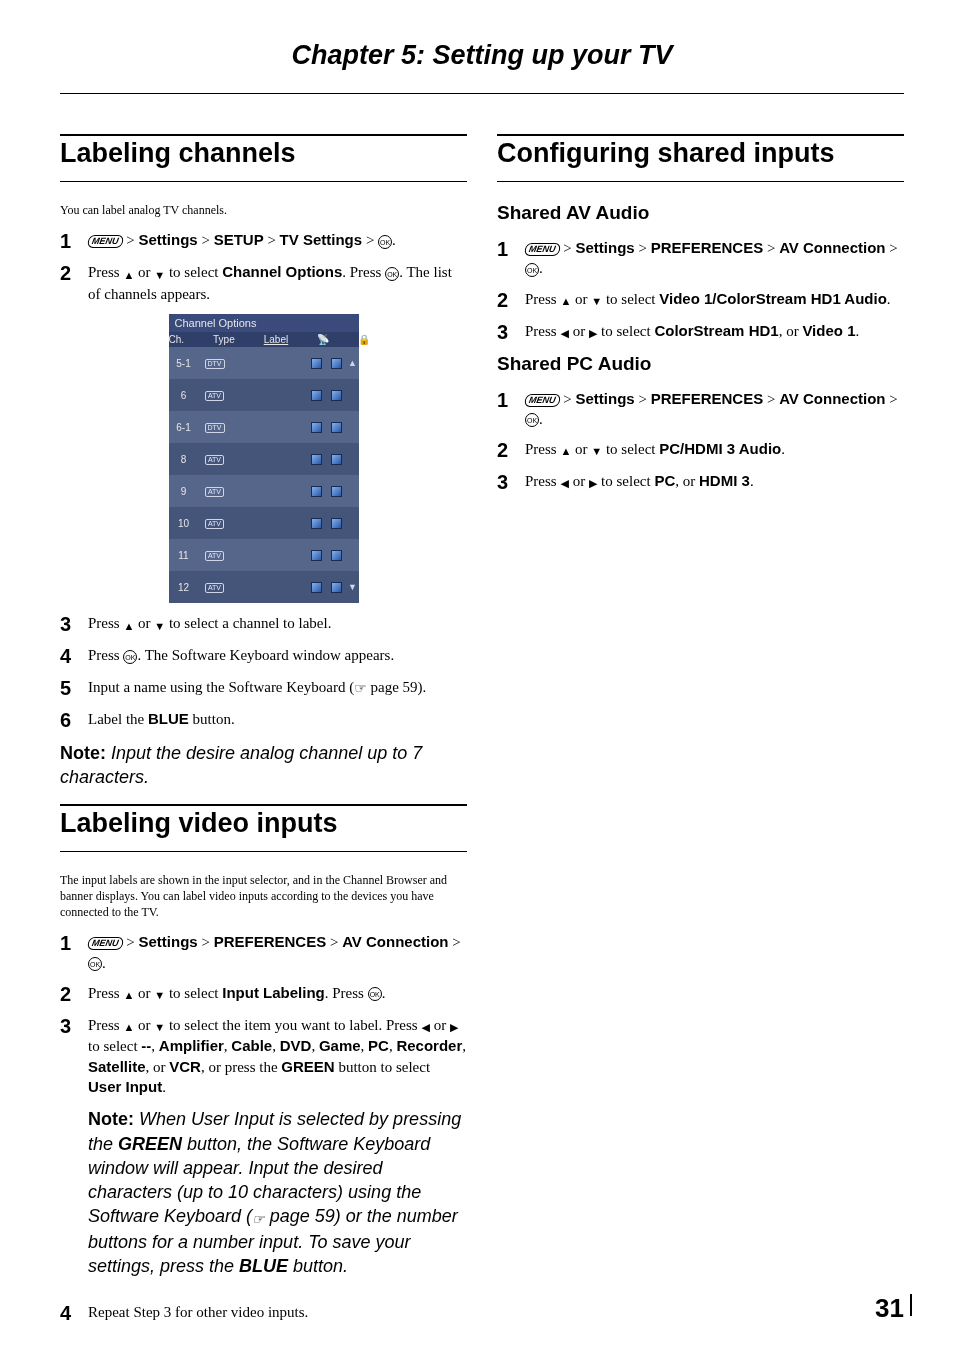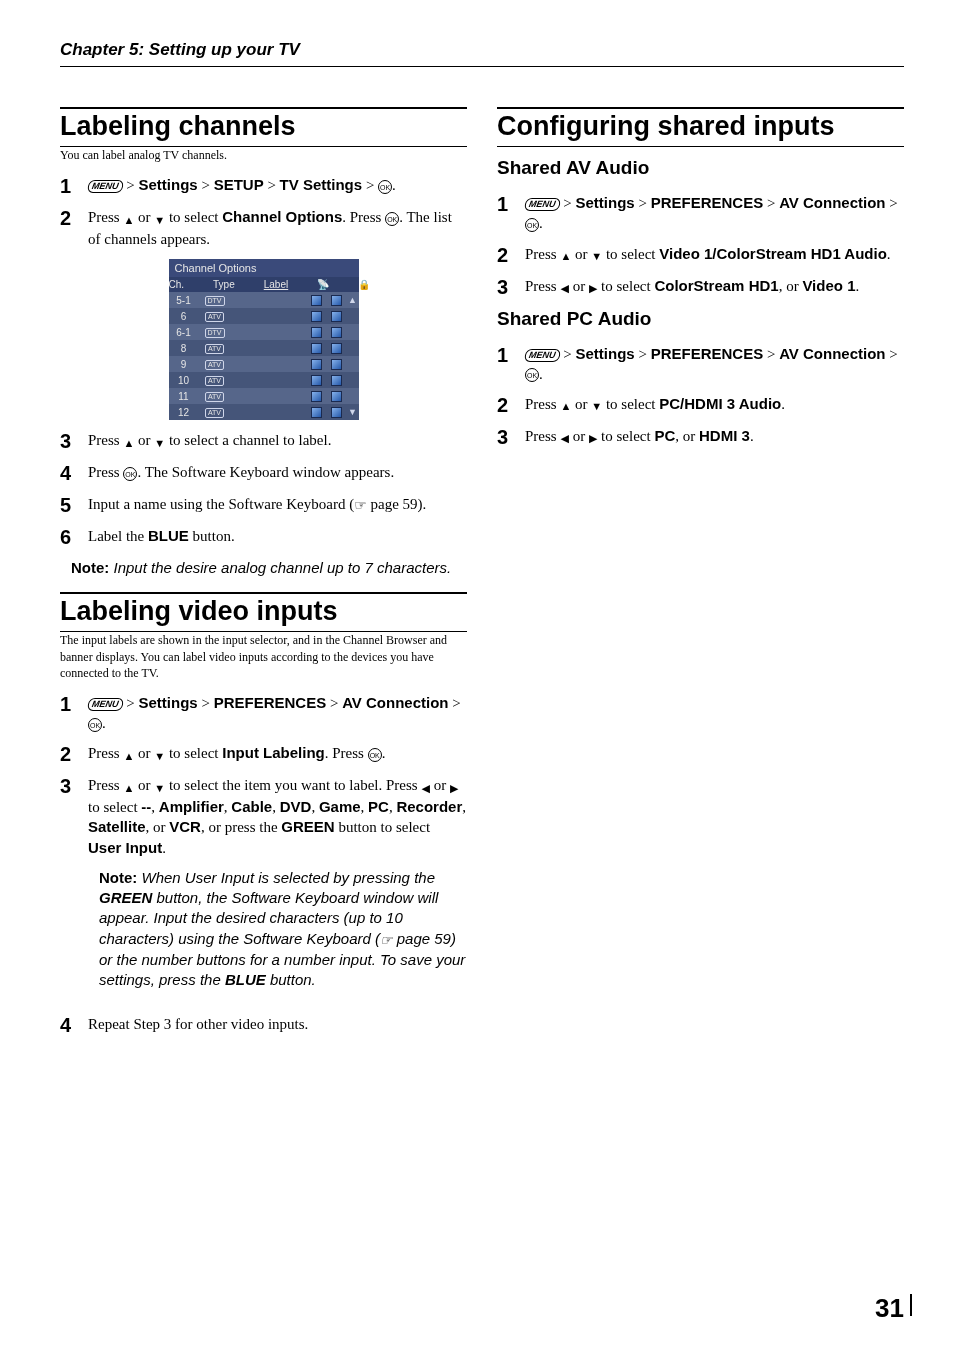--- a/index.html
+++ b/index.html
@@ -6,38 +6,38 @@
   body {
     font-family: Arial, Helvetica, sans-serif;
     width: 954px;
     height: 1354px;
     background: #fff;
     color: #000;
     position: relative;
     padding: 40px 50px 30px 60px;
   }
   .chapter-header {
-    text-align: left;
+    text-align: center;
     font-style: italic;
     font-weight: bold;
-    font-size: 17px;
-    margin-bottom: 6px;
+    font-size: 27px;
+    margin-bottom: 22px;
     font-family: Arial, sans-serif;
   }
   .hr-line { border: none; border-top: 1.5px solid #000; margin-bottom: 40px; }
   .columns { display: flex; gap: 30px; }
   .col { flex: 1; min-width: 0; }
   h1 {
     font-family: Arial, sans-serif;
     font-weight: bold;
     font-size: 27px;
     border-top: 2px solid #000;
     border-bottom: 1px solid #000;
-    padding: 2px 0 4px 0;
-    margin-bottom: 0;
+    padding: 2px 0 12px 0;
+    margin-bottom: 20px;
   }
   h2 {
     font-family: Arial, sans-serif;
     font-weight: bold;
     font-size: 19px;
     margin: 10px 0 14px 0;
   }
   p.body {
     font-family: Georgia, 'Times New Roman', serif;
     font-size: 12px;
@@ -91,39 +91,39 @@
     background:#fff;
   }
   .arrow-up::before { content: "▲"; font-size: 11px; }
   .arrow-down::before { content: "▼"; font-size: 11px; }
   .arrow-left::before { content: "◀"; font-size: 11px; }
   .arrow-right::before { content: "▶"; font-size: 11px; }
   .hand-icon::before { content: "☞"; font-size: 14px; }
   .note {
     font-family: Arial, sans-serif;
     font-style: italic;
-    font-size: 15px;
+    font-size: 18px;
     line-height: 1.35;
-    margin: 8px 0 14px 11px;
+    margin: 8px 0 14px 0;
   }
   .note .nb { font-weight: bold; font-style:normal; }
   .note .nbb { font-weight: bold; font-style: italic; }
 
   
   .ch-table-wrap { display:flex; justify-content:center; margin: 10px 0 10px 0;}
   .ch-table {
     width: 190px;
     font-family: Arial, sans-serif;
     font-size: 10px;
     color: #e6e6e6;
   }
   .ch-title { background: #3a4a7a; padding: 3px 6px; font-size: 11px; }
   .ch-head { display:flex; background:#2f3f6a;gap:29px; }
   .ch-head > div { padding: 2px 0; text-align:center; }
-  .ch-row { display:flex; align-items:center; height:16px; }
+  .ch-row { display:flex; align-items:center; height:32px; }
   .ch-row.alt { background:#56668a; }
   .ch-row.reg { background:#455579; }
   .cell-ch { width:30px; text-align:center; }
   .cell-type { width:32px; text-align:center; }
   .cell-label { flex:1;text-decoration:underline; }
   .cell-sq { width:20px; display:flex; justify-content:center; }
   .cell-arrow { width:12px; display:flex; justify-content:center; align-items:center; color:#cfd6ea; font-size:9px;}
   .sq {
     width:11px; height:11px;
     background: linear-gradient(135deg,#86b2ec,#2558a9);

